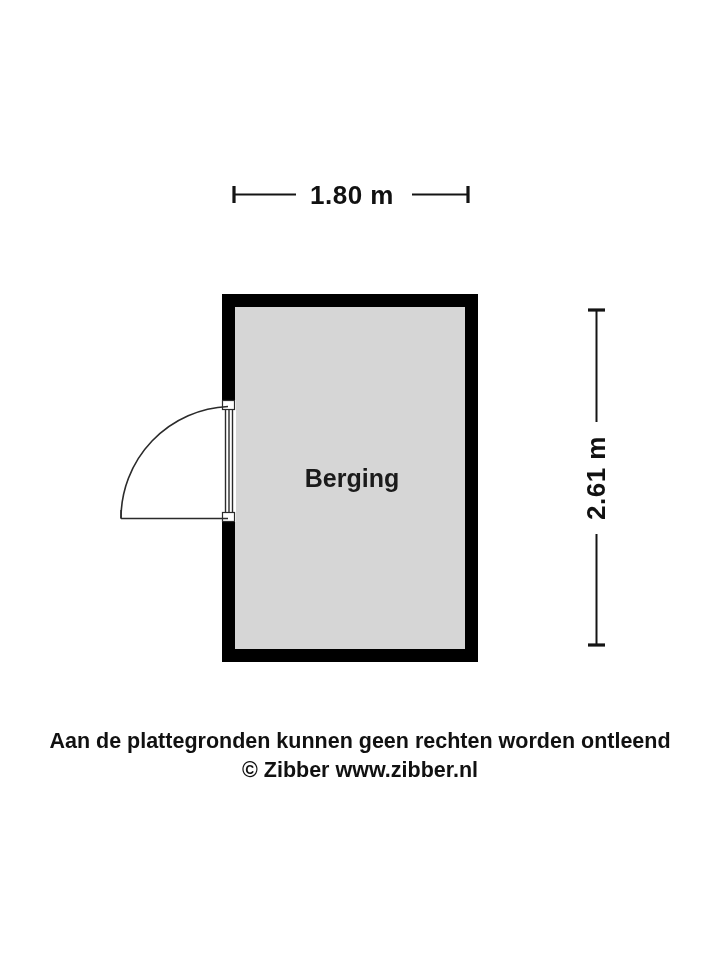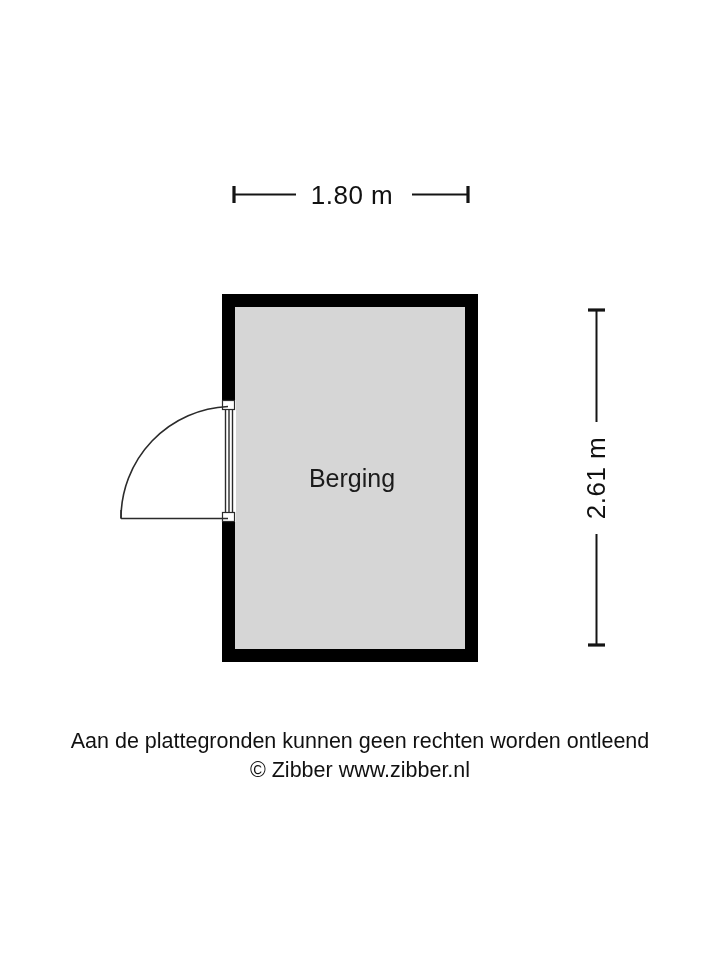--- a/index.html
+++ b/index.html
@@ -13,20 +13,21 @@
     font-family: "Liberation Sans", sans-serif;
     overflow: hidden;
     position: relative;
   }
   #floorplan-root {
     position: absolute;
     left: 0;
     top: 0;
     width: 720px;
     height: 960px;
+    font-weight: bold;
   }
   .plan-svg {
     position: absolute;
     left: 0;
     top: 0;
     width: 720px;
     height: 960px;
     display: block;
   }
   .dim-text {

